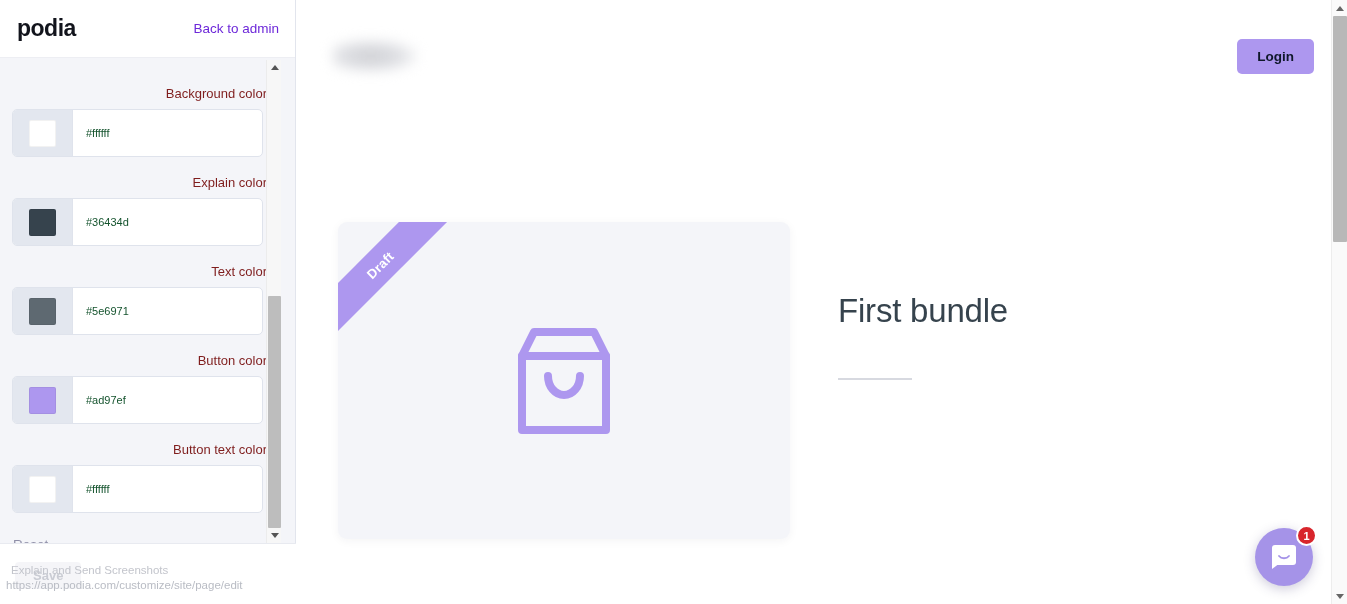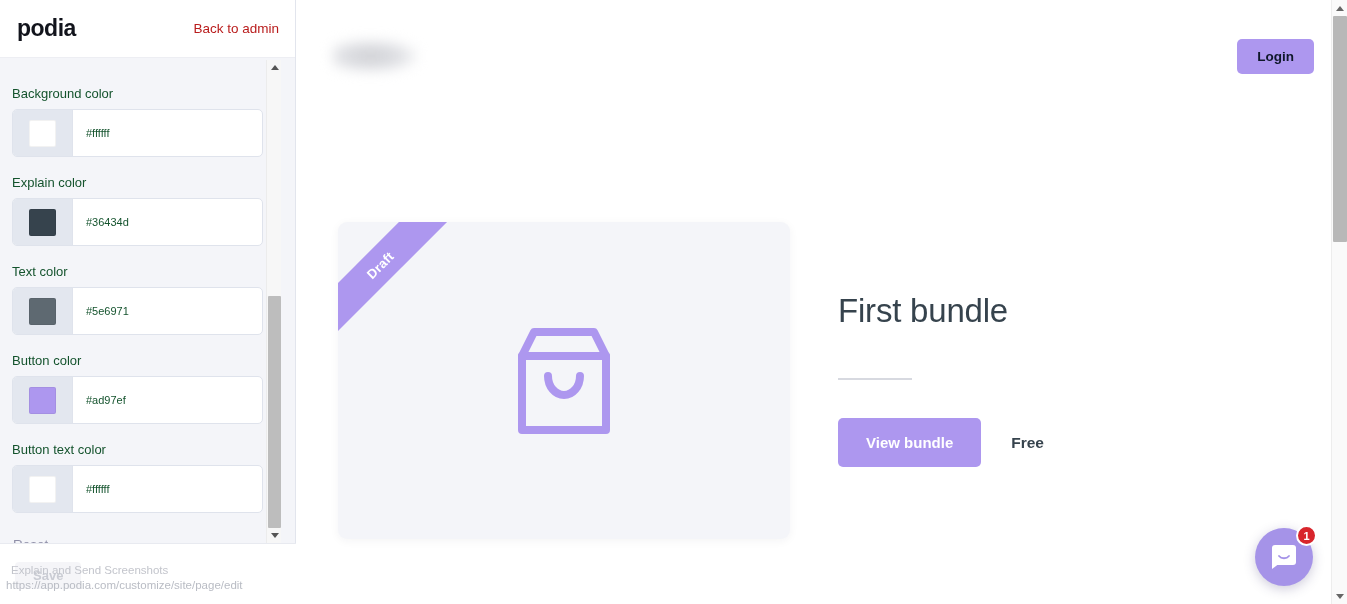--- a/index.html
+++ b/index.html
@@ -23,32 +23,32 @@
     height: 58px; background: #ffffff;
     display: flex; align-items: center; justify-content: space-between;
     padding: 0 16px 0 16px;
     border-bottom: 1px solid #edeef3;
   }
   .brand-logo {
     font-size: 23px; font-weight: bold; color: #12141c;
     letter-spacing: -0.5px; padding-left: 1px;
   }
   .back-link {
-    font-size: 13.5px; color: #b91c1c; text-decoration: none; cursor: pointer;
+    font-size: 13.5px; color: #6d28d9; text-decoration: none; cursor: pointer;
   }
 
   #sidebar-scroll {
     position: absolute; top: 58px; left: 0;
     width: 281px; height: 485px;
     overflow: hidden; padding: 0 0 0 0;
   }
   #sidebar-fields { padding: 28px 14px 0 12px; }
 
   .field-label {
-    font-size: 13px; color: #14532d; margin-bottom: 8px; display: block;
+    font-size: 13px; color: #7f1d1d; margin-bottom: 8px; display: block; text-align: right;
   }
   .color-row {
     display: flex; align-items: stretch;
     height: 48px; width: 251px; margin-bottom: 18px;
     border: 1px solid #dfe3ec; border-radius: 5px;
     background: #ffffff; overflow: hidden;
   }
   .swatch-cell {
     width: 60px; background: #e3e7ef;
     display: flex; align-items: center; justify-content: center;
@@ -319,24 +319,20 @@
         <svg id="bag-icon" viewBox="0 0 104 118" fill="none">
           <path d="M10 34 L22 10 L82 10 L94 34 L94 108 L10 108 Z" stroke="#ad97ef" stroke-width="8" stroke-linejoin="round" fill="none"></path>
           <path d="M10 34 L94 34" stroke="#ad97ef" stroke-width="8" stroke-linecap="round"></path>
           <path d="M36 54 a16 19 0 0 0 32 0" stroke="#ad97ef" stroke-width="8" stroke-linecap="round" fill="none"></path>
         </svg>
       </div>
 
       <div id="product-info">
         <h1 id="bundle-title">First bundle</h1>
         <div id="bundle-divider"></div>
-        <div id="bundle-actions">
-          <button id="view-bundle-button">View bundle</button>
-          <span id="bundle-price">Free</span>
-        </div>
       </div>
 
     </section>
 
     <div id="chat-widget">
       <svg width="30" height="28" viewBox="0 0 30 28">
         <rect x="3" y="2" width="24" height="20" rx="3" fill="#ffffff"></rect>
         <path d="M3 18 L3 26 L11 20 Z" fill="#ffffff"></path>
         <path d="M10 13 a6 5 0 0 0 10 0" stroke="#a593e8" stroke-width="1.8" fill="none" stroke-linecap="round"></path>
       </svg>

